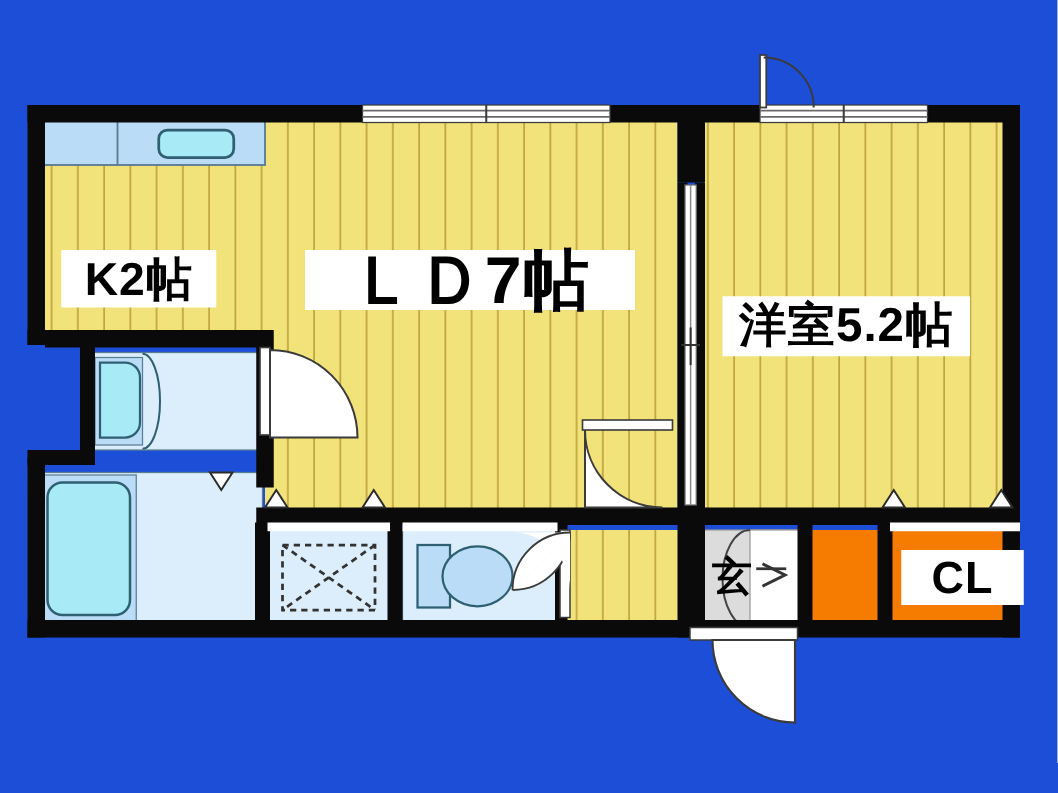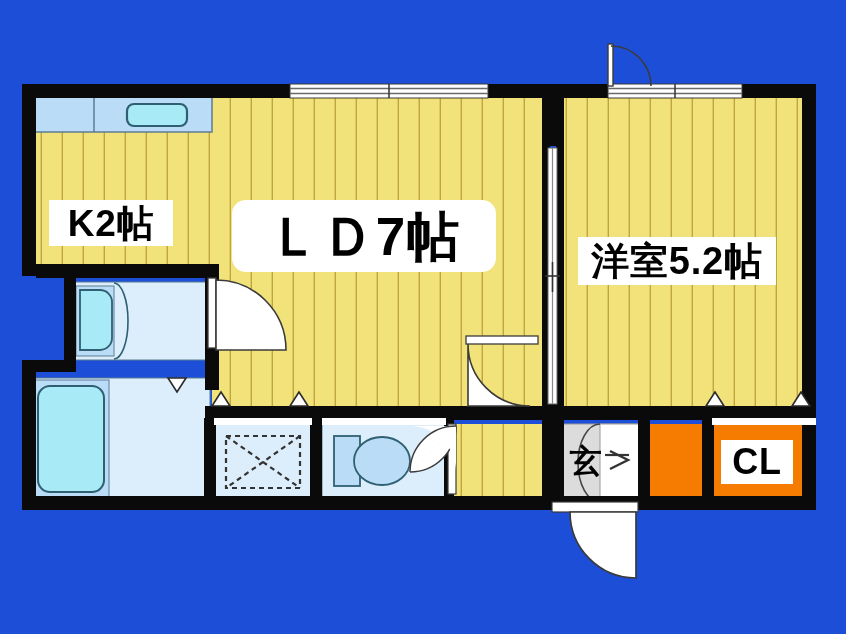--- a/index.html
+++ b/index.html
@@ -187,29 +187,29 @@
       <rect x="712" y="418" width="104" height="7" fill="#FFFFFF"></rect>
       <rect x="214" y="418" width="98" height="7" fill="#FFFFFF"></rect>
       <rect x="322" y="418" width="124" height="7" fill="#FFFFFF"></rect>
     </g>
   </svg>
 
   <div class="roomlabel" style="left:49px;top:200px;width:124px;height:46px;font-size:37px;">
     <span>K2帖</span>
   </div>
 
-  <div class="roomlabel" style="left:232px;top:200px;width:264px;height:72px;font-size:53px;border-radius:14px;">
+  <div class="roomlabel" style="left:244px;top:200px;width:264px;height:48px;font-size:53px;">
     <span>ＬＤ7帖</span>
   </div>
 
   <div class="roomlabel" style="left:578px;top:237px;width:198px;height:48px;font-size:38px;">
     <span>洋室5.2帖</span>
   </div>
 
   <div class="roomlabel" style="left:566px;top:440px;width:40px;height:42px;font-size:32px;background:transparent;">
     <span>玄</span>
   </div>
 
-  <div class="roomlabel" style="left:721px;top:440px;width:72px;height:44px;font-size:36px;">
+  <div class="roomlabel" style="left:721px;top:440px;width:98px;height:44px;font-size:36px;">
     <span>CL</span>
   </div>
 
 </div>
 
 </body></html>

